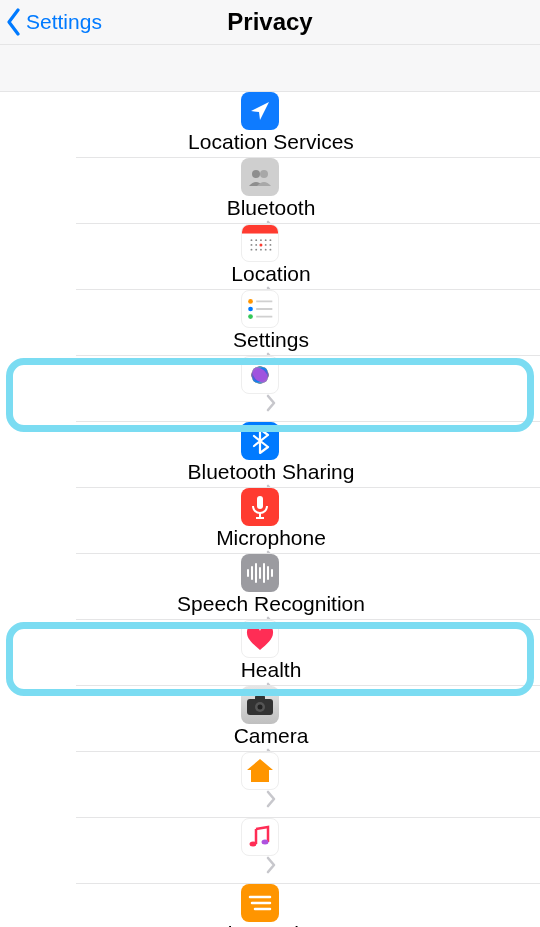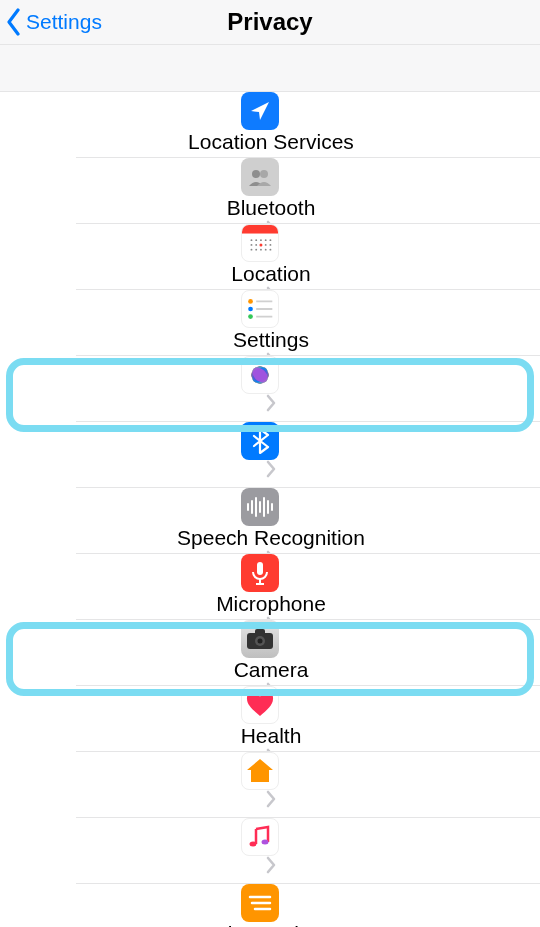--- a/index.html
+++ b/index.html
@@ -173,20 +173,37 @@
       </svg>
     <div class="sep"></div>
   </div>
 
   <div class="row">
     <div class="icon-box" style="background:#007aff">
       <svg width="24" height="28" viewBox="0 0 24 28">
           <path d="M12 2 L12 26 L20 20 L6 9 M12 2 L20 8 L6 19" fill="none" stroke="#fff" stroke-width="2.2" stroke-linejoin="round" stroke-linecap="round"></path>
         </svg>
     </div>
+    <span class="row-label">Bluetooth Sharing</span>
+    <svg class="chev" viewBox="0 0 10 18">
+        <polyline points="2,2 8,9 2,16"></polyline>
+      </svg>
+    <div class="sep"></div>
+  </div>
+
+  <div class="row">
+    <div class="icon-box" style="background:#ff3b30">
+      <svg width="24" height="28" viewBox="0 0 24 28">
+        <rect x="9" y="3" width="6" height="13" rx="3" fill="#fff"></rect>
+        <path d="M5 13 a7 7 0 0 0 14 0" fill="none" stroke="#fff" stroke-width="2"></path>
+        <line x1="12" y1="20" x2="12" y2="25" stroke="#fff" stroke-width="2"></line>
+        <line x1="8" y1="25" x2="16" y2="25" stroke="#fff" stroke-width="2"></line>
+      </svg>
+    </div>
+    <span class="row-label">Microphone</span>
     <svg class="chev" viewBox="0 0 10 18">
         <polyline points="2,2 8,9 2,16"></polyline>
       </svg>
     <div class="sep"></div>
   </div>
 
   <div class="row">
     <div class="icon-box" style="background:#9b9ba0">
       <svg width="32" height="24" viewBox="0 0 32 24">
         <g stroke="#fff" stroke-width="2" stroke-linecap="round">
@@ -201,58 +218,42 @@
       </svg>
     </div>
     <span class="row-label">Speech Recognition</span>
     <svg class="chev" viewBox="0 0 10 18">
         <polyline points="2,2 8,9 2,16"></polyline>
       </svg>
     <div class="sep"></div>
   </div>
 
   <div class="row">
-    <div class="icon-box" style="background:#ff3b30">
-      <svg width="24" height="28" viewBox="0 0 24 28">
-        <rect x="9" y="3" width="6" height="13" rx="3" fill="#fff"></rect>
-        <path d="M5 13 a7 7 0 0 0 14 0" fill="none" stroke="#fff" stroke-width="2"></path>
-        <line x1="12" y1="20" x2="12" y2="25" stroke="#fff" stroke-width="2"></line>
-        <line x1="8" y1="25" x2="16" y2="25" stroke="#fff" stroke-width="2"></line>
-      </svg>
-    </div>
-    <span class="row-label">Microphone</span>
+    <div class="icon-box" style="background:#fff;border:1px solid #eee">
+      <svg width="28" height="26" viewBox="0 0 28 26">
+          <path d="M14 24 C7 18 1 13 1 7 a6 6 0 0 1 13 -2 a6 6 0 0 1 13 2 c0 6 -6 11 -13 17 Z" fill="#ff2d55"></path>
+        </svg>
+    </div>
+    <span class="row-label">Health</span>
     <svg class="chev" viewBox="0 0 10 18">
         <polyline points="2,2 8,9 2,16"></polyline>
       </svg>
     <div class="sep"></div>
   </div>
 
   <div class="row">
     <div class="icon-box" style="background:linear-gradient(#e6e6e6,#bfbfbf)">
       <svg width="30" height="24" viewBox="0 0 30 24">
         <rect x="2" y="6" width="26" height="16" rx="3" fill="#333"></rect>
         <rect x="10" y="2" width="10" height="6" rx="2" fill="#333"></rect>
         <circle cx="15" cy="14" r="5" fill="#555"></circle>
           <circle cx="15" cy="14" r="2.5" fill="#222"></circle>
       </svg>
     </div>
     <span class="row-label">Camera</span>
-    <svg class="chev" viewBox="0 0 10 18">
-        <polyline points="2,2 8,9 2,16"></polyline>
-      </svg>
-    <div class="sep"></div>
-  </div>
-
-  <div class="row">
-    <div class="icon-box" style="background:#fff;border:1px solid #eee">
-      <svg width="28" height="26" viewBox="0 0 28 26">
-          <path d="M14 24 C7 18 1 13 1 7 a6 6 0 0 1 13 -2 a6 6 0 0 1 13 2 c0 6 -6 11 -13 17 Z" fill="#ff2d55"></path>
-        </svg>
-    </div>
-    <span class="row-label">Health</span>
     <svg class="chev" viewBox="0 0 10 18">
         <polyline points="2,2 8,9 2,16"></polyline>
       </svg>
     <div class="sep"></div>
   </div>
 
   <div class="row">
     <div class="icon-box" style="background:#fff;border:1px solid #eee">
       <svg width="30" height="28" viewBox="0 0 30 28">
           <path d="M15 2 L28 13 L24 13 L24 25 L6 25 L6 13 L2 13 Z" fill="#ff9500"></path>

